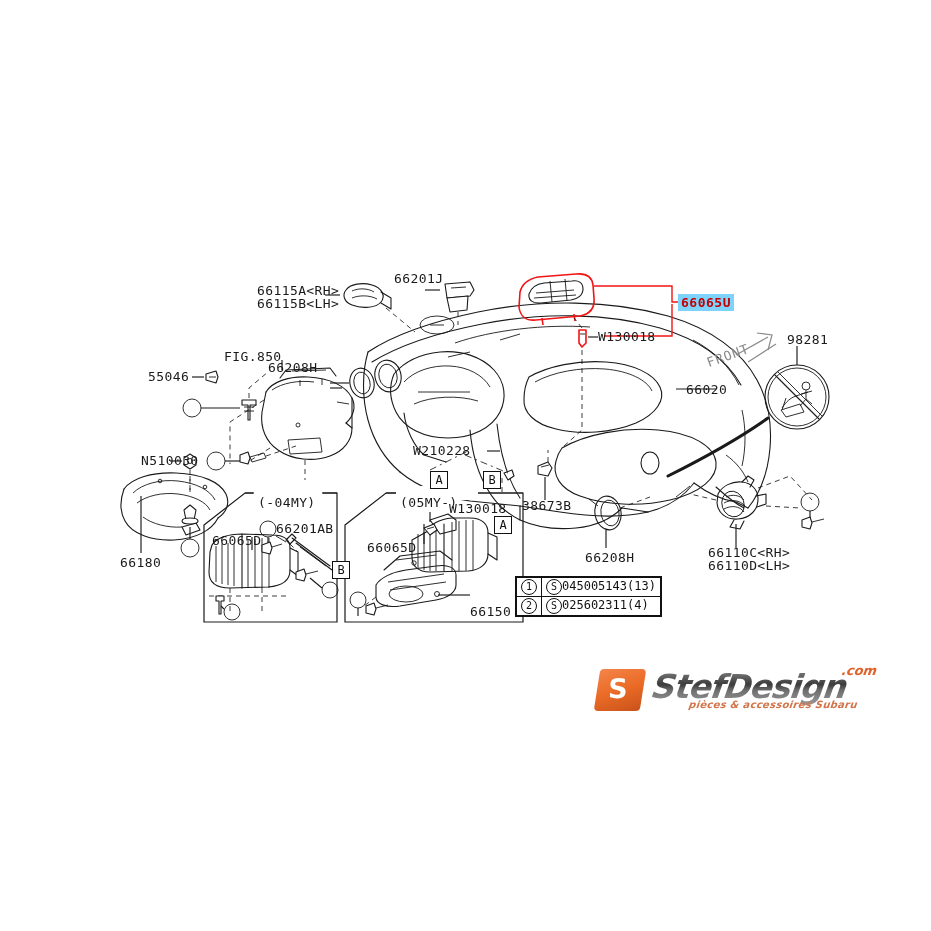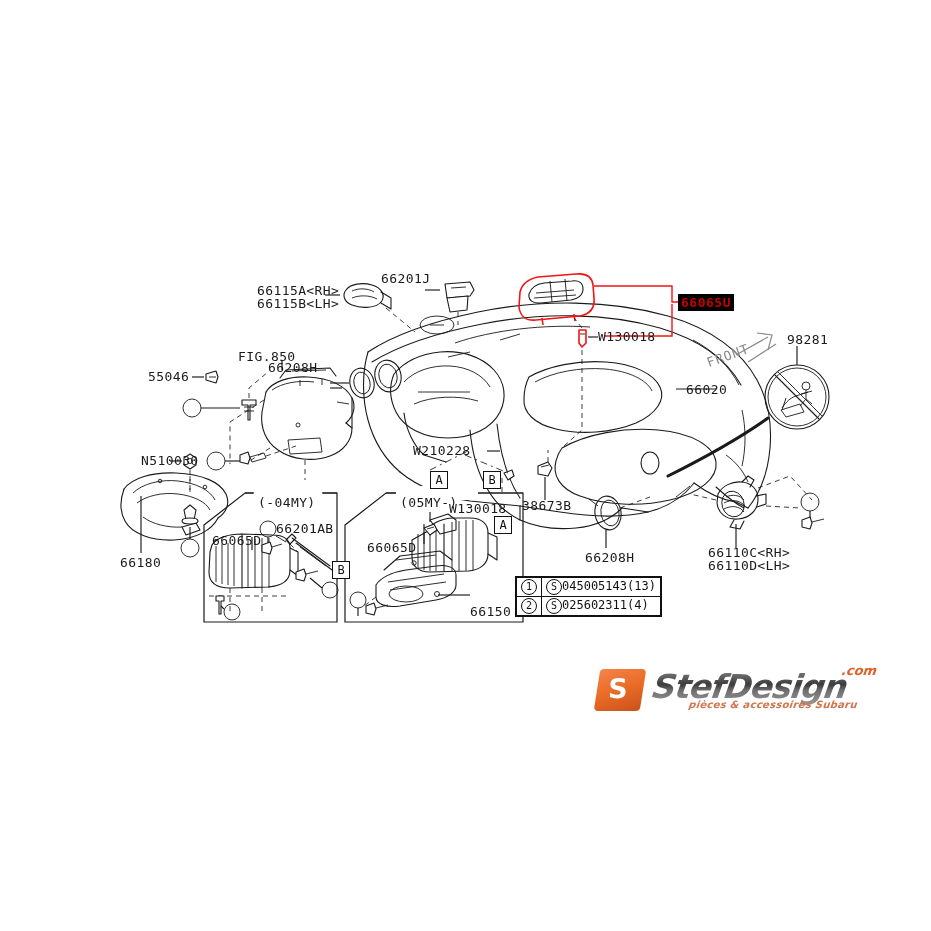--- a/index.html
+++ b/index.html
@@ -3,21 +3,21 @@
 <meta charset="utf-8">
 <style>
   html,body{margin:0;padding:0;background:#fff;}
   body{width:931px;height:931px;position:relative;overflow:hidden;
        font-family:"DejaVu Sans Mono","Liberation Mono",monospace;}
   #stage{position:absolute;left:0;top:0;width:799px;height:931px;}
   svg#art{position:absolute;left:0;top:0;width:931px;height:931px;}
   .lbl{position:absolute;white-space:pre;color:#1a1a1a;
        font-family:"DejaVu Sans Mono","Liberation Mono",monospace;
        font-size:13px;letter-spacing:.4px;line-height:13px;}
-  .hl{position:absolute;background:#000000;color:#c40000;padding:1px 3px;
+  .hl{position:absolute;background:#7dd3fc;color:#c40000;padding:1px 3px;
       font-family:"DejaVu Sans Mono","Liberation Mono",monospace;
       font-size:13px;letter-spacing:.5px;font-weight:bold;white-space:pre;}
   .boxmark{position:absolute;border:1.4px solid #111;background:#fff;
       width:16px;height:16px;display:flex;align-items:center;justify-content:center;
       font-size:12px;font-family:"DejaVu Sans Mono","Liberation Mono",monospace;color:#111;}
   .legend{position:absolute;border:1.6px solid #111;background:#fff;}
   .legend table{border-collapse:collapse;}
   .legend td{border:1.2px solid #111;font-size:12px;padding:1px 4px;
      font-family:"DejaVu Sans Mono","Liberation Mono",monospace;color:#111;
      white-space:nowrap;height:15px;}
@@ -420,27 +420,27 @@
       <path class="gry" d="M736 355 L 768 337"></path>
       <path class="gry" d="M757 333 L 772 335 L 768 350"></path>
       <path class="gry" d="M748 362 L 776 344"></path>
     </g>
 
     <path class="lead" d="M349 383 L 330 383"></path>
   </svg>
 
   <div class="lbl" style="left:257px;top:284px;">66115A&lt;RH&gt;
 66115B&lt;LH&gt;</div>
-  <div class="lbl" style="left:381px;top:272px;">66201J</div>
+  <div class="lbl" style="left:394px;top:272px;">66201J</div>
   <div class="lbl" style="left:598px;top:330px;">W130018</div>
 
   <div class="hl" style="left:678px;top:294px;">66065U</div>
 
   <div class="lbl" style="left:148px;top:370px;">55046</div>
-  <div class="lbl" style="left:238px;top:350px;">FIG.850</div>
+  <div class="lbl" style="left:224px;top:350px;">FIG.850</div>
   <div class="lbl" style="left:268px;top:361px;">66208H</div>
 
   <div class="lbl" style="left:109px;top:454px;padding-left:32px;">N510030</div>
   <div class="lbl" style="left:120px;top:556px;">66180</div>
 
   <div class="lbl" style="left:258px;top:496px;">(-04MY)</div>
   <div class="lbl" style="left:212px;top:534px;">66065D</div>
   <div class="lbl" style="left:276px;top:522px;">66201AB</div>
 
   <div class="lbl" style="left:413px;top:444px;">W210228</div>

